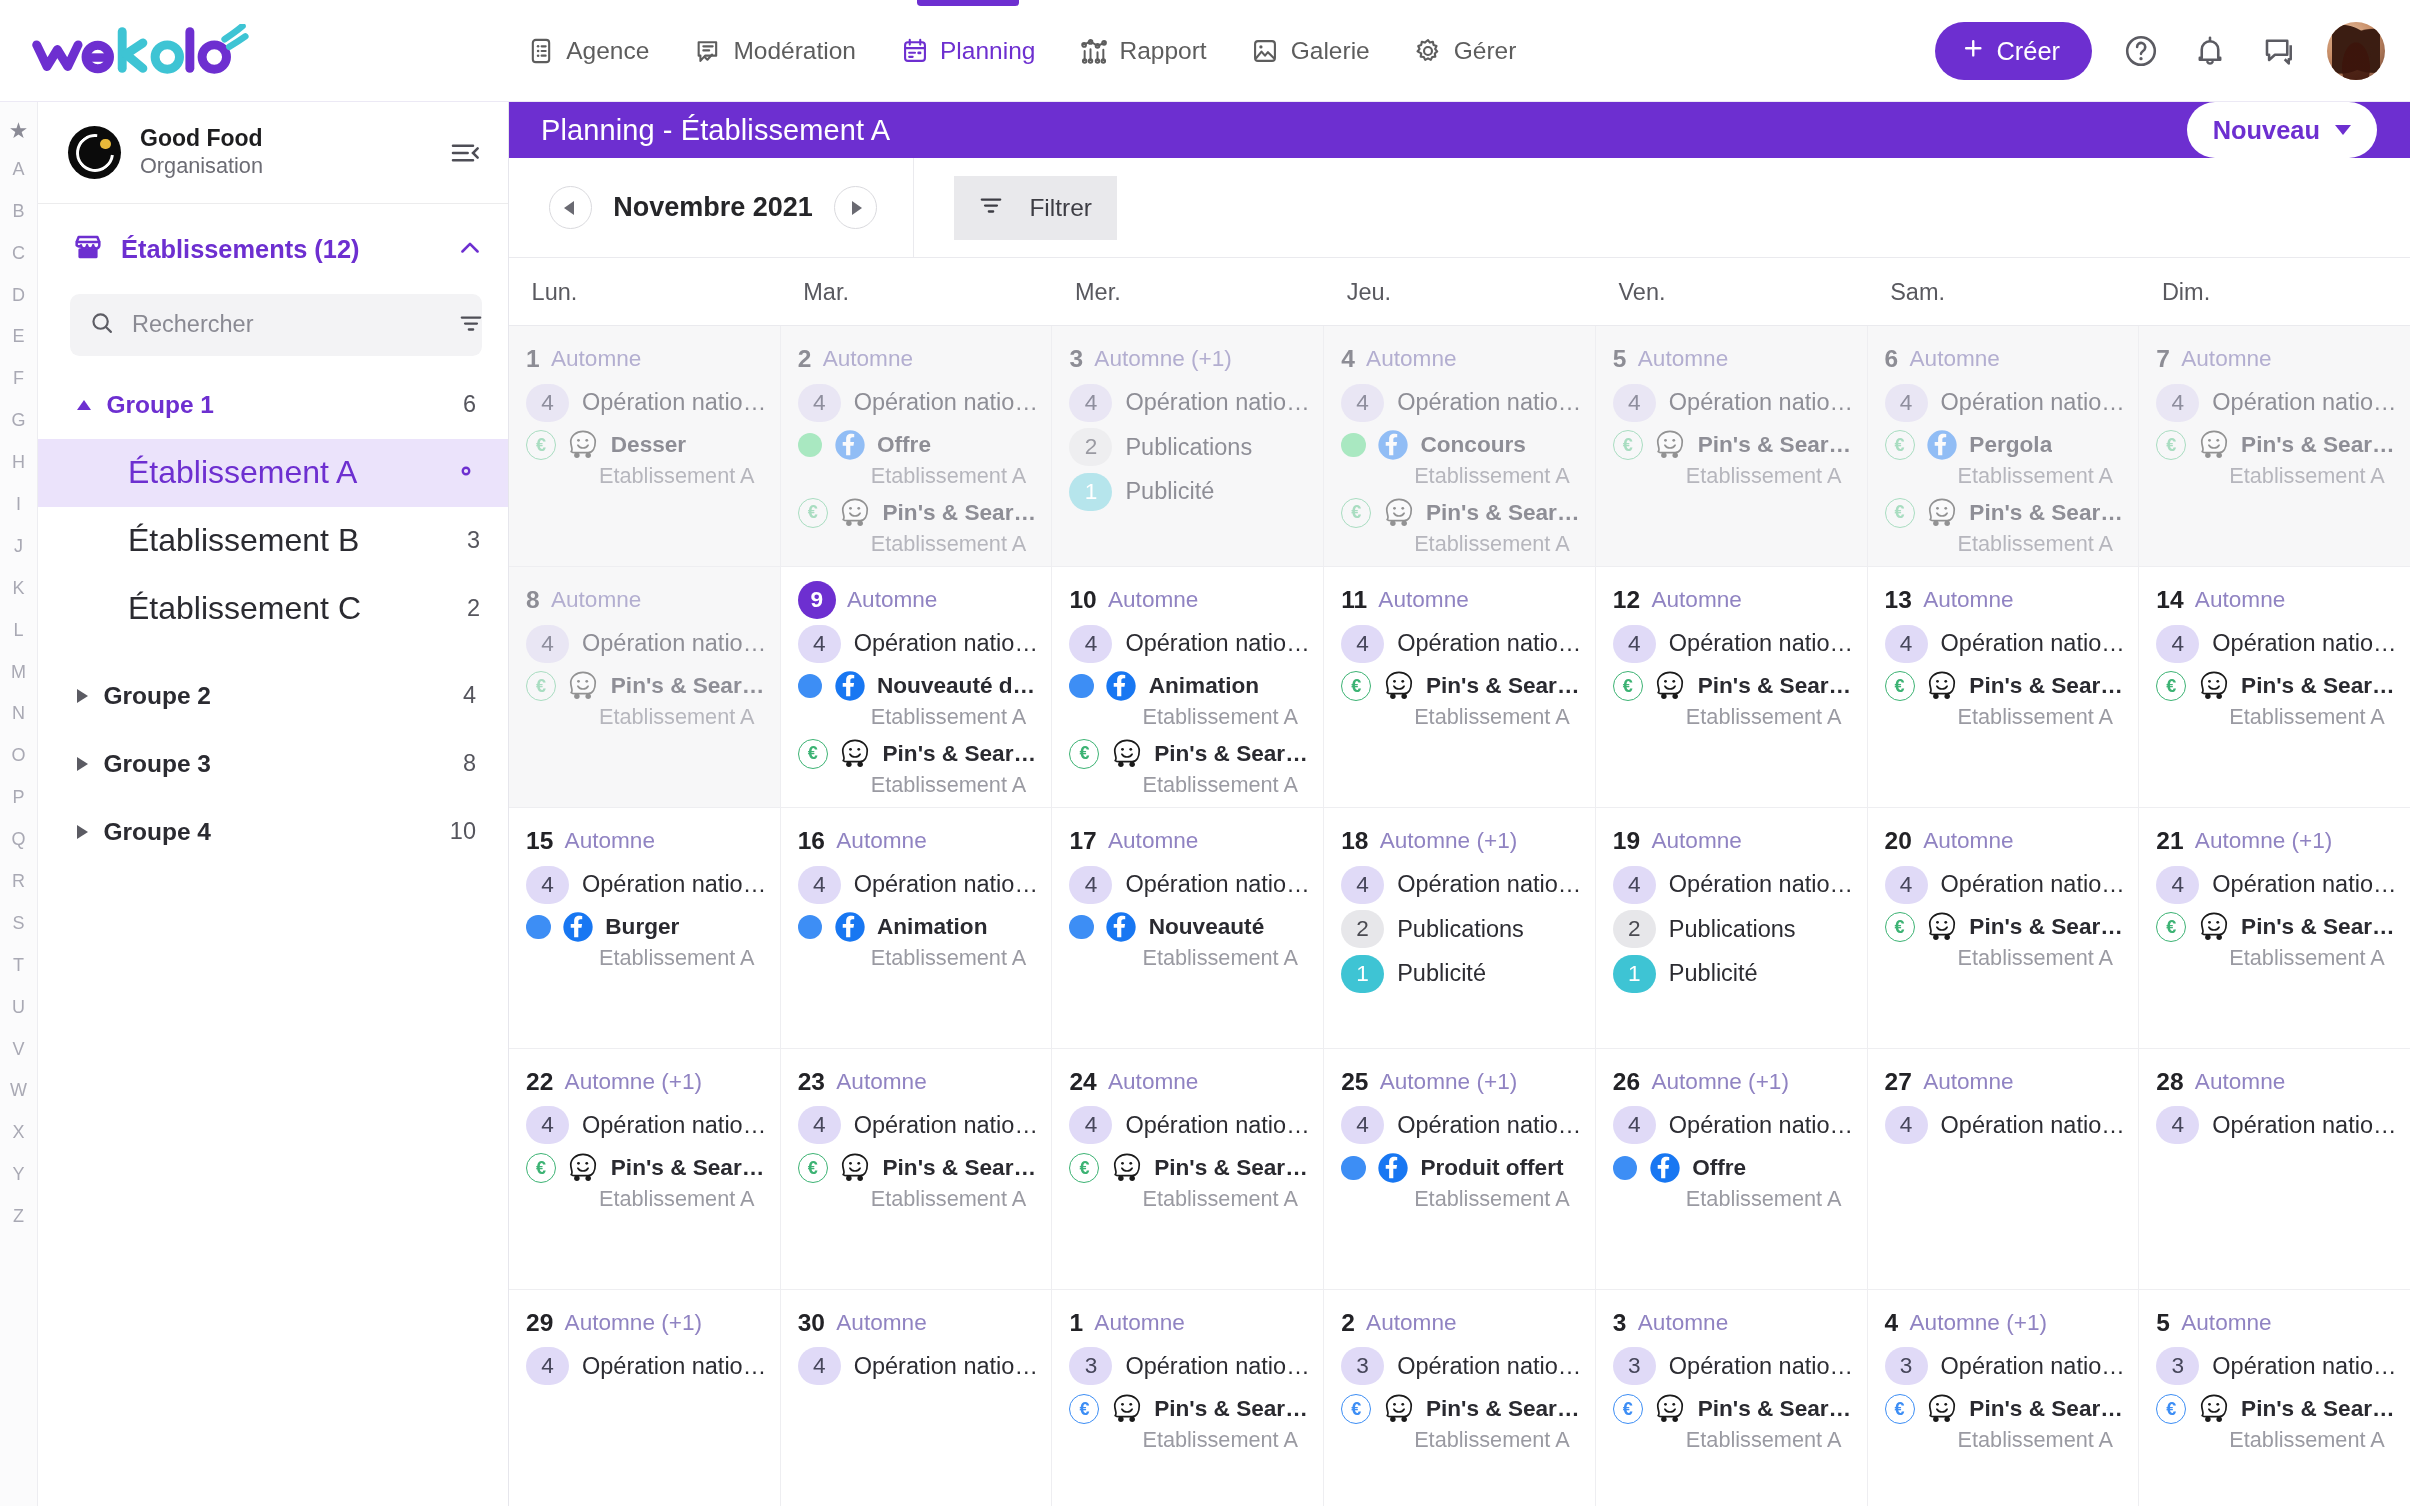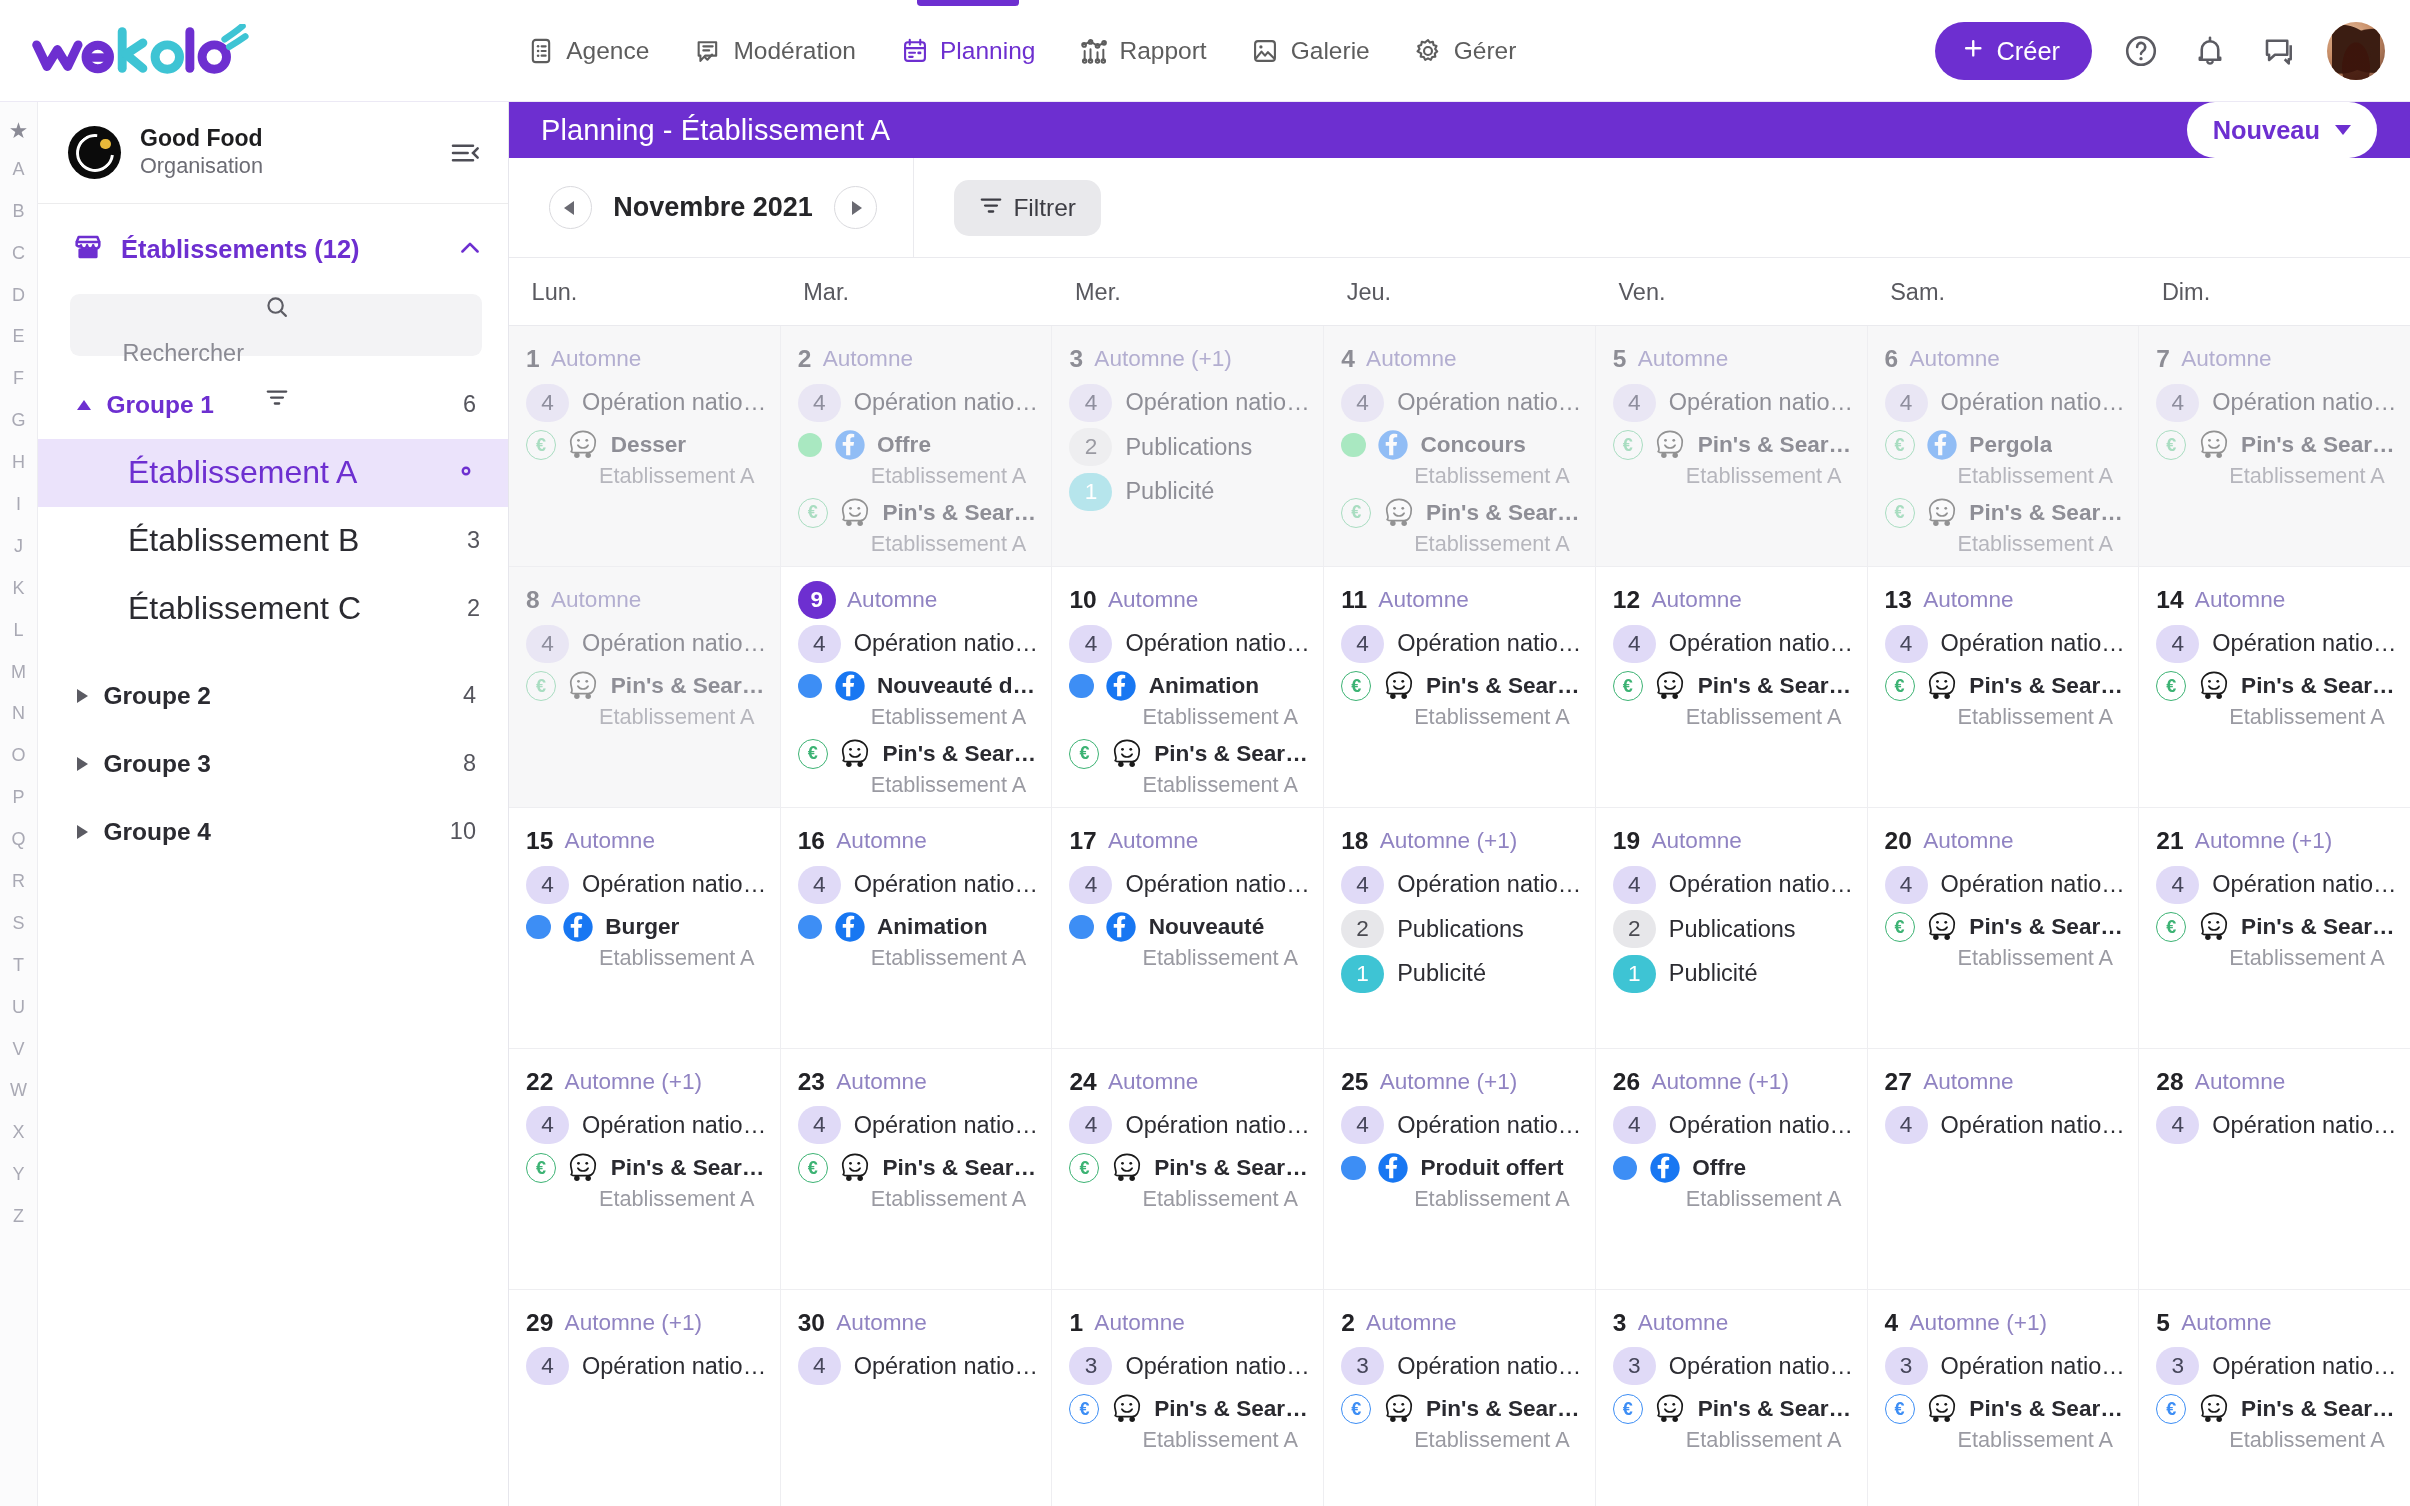--- a/index.html
+++ b/index.html
@@ -103,21 +103,21 @@
   #estab-head {
     display:flex; align-items:center; gap:17px;
     padding: 28px 24.5px 21px 34px;
   }
   #estab-head .title { font-size: 25.4px; font-weight:700; color:#6d2fd0; flex:1 1 auto; }
   #estab-head .chev { cursor:pointer; }
 
   #search-box {
     margin: 5.6px 26px 0 32px; height: 62px;
     background:#f3f3f5; border-radius: 9.4px;
-    display:flex; align-items:center; gap: 17px; padding: 0 17px 0 19px; flex-direction: column;
+    display:flex; align-items:center; gap: 17px; padding: 0 17px 0 19px;
   }
   #search-box input {
     flex:1 1 auto; border:none; background:transparent; outline:none;
     font-family:inherit; font-size: 23.5px; color:#4a4a52;
   }
   #search-box input::placeholder { color:#8a8a93; }
 
   .grp-row {
     display:flex; align-items:center; height: 68px;
     padding: 0 32px 0 62px; cursor:pointer; gap: 15px;
@@ -159,22 +159,22 @@
     width:43px;height:43px;border-radius:50%;border:0.9px solid #dadade;background:#fff;
     display:flex;align-items:center;justify-content:center;cursor:pointer;
   }
   .round-btn .ar { width:0;height:0;border-top:7.5px solid transparent;border-bottom:7.5px solid transparent; }
   .ar-l { border-right: 10.4px solid #6a6a72; margin-right:2.8px; }
   .ar-r { border-left: 10.4px solid #6a6a72; margin-left:2.8px; }
   #month-label { font-size:27px; font-weight:700; color:#262629; min-width: 200px; text-align:center; }
   #toolbar-sep { width:0.9px; height:100px; background:#eaeaee; }
   #filtrer-btn {
     margin-left: 40px;
-    display:flex;align-items:center;gap:9px;
-    background:#e9e9ec;border:none;border-radius:15px;height:56px;padding:0 24.5px;
+    display:flex;align-items:center;gap:25px;
+    background:#e9e9ec;border:none;border-radius:0;height:64px;padding:0 24.5px;
     font-family:inherit;font-size:24.5px;color:#3d3d44;cursor:pointer;
   }
 
   
   #weekdays { display:grid; grid-template-columns: repeat(7,1fr); border-bottom:0.9px solid #eaeaee; }
   #weekdays .wd { padding: 21px 0 19px 22.6px; font-size:23.5px; color:#59595f; }
 
   
   #cal { flex:1 1 auto; display:grid; grid-template-columns: repeat(7,1fr); grid-auto-rows: 1fr; }
   .cell {

